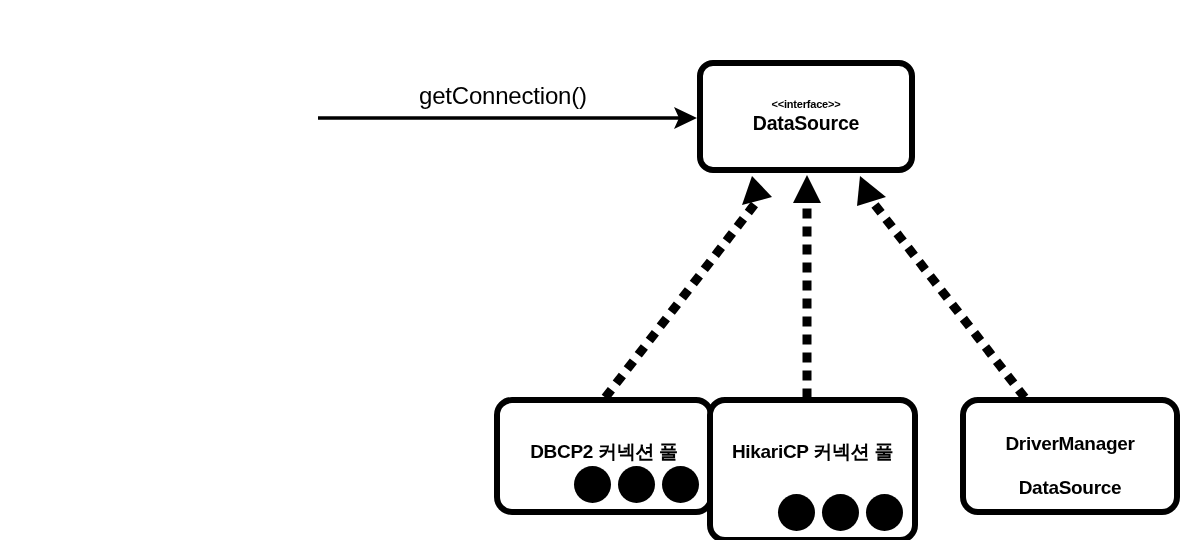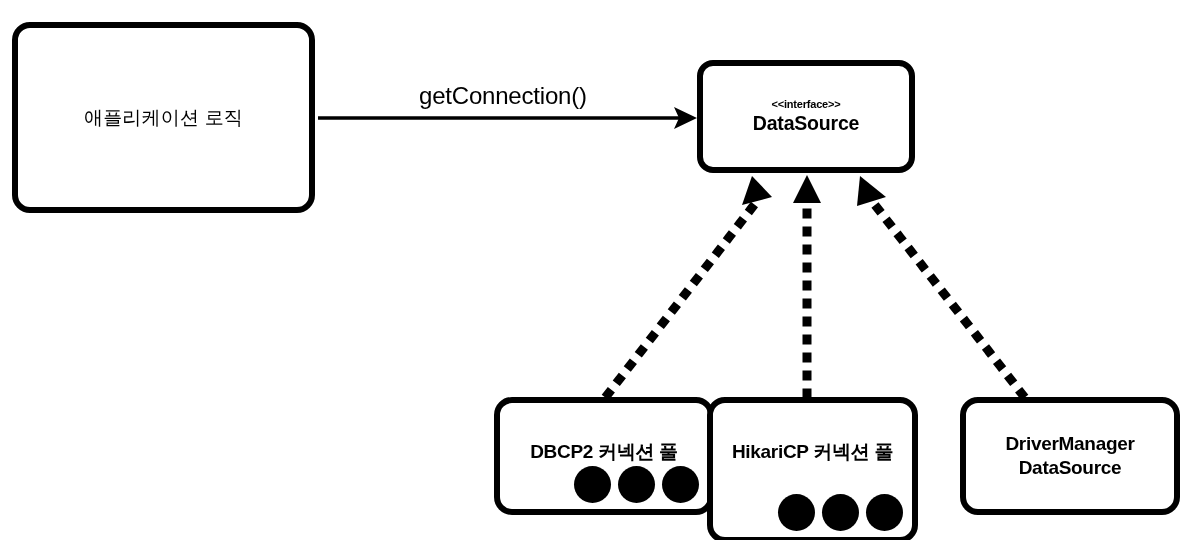--- a/index.html
+++ b/index.html
@@ -90,20 +90,21 @@
   }
   .pool-title {
     font-size: 19px;
     font-weight: 700;
     letter-spacing: -0.3px;
     line-height: 1.2;
     white-space: nowrap;
   }
   #box-drivermanager .pool-title {
     line-height: 1.25;
+    margin-top: 20px;
   }
   .connection-dots {
     position: absolute;
     right: 9px;
     bottom: 6px;
     display: flex;
     gap: 7px;
   }
   .conn-dot {
     width: 37px;
@@ -155,23 +156,20 @@
     </g>
 
     <g>
       <line x1="1022" y1="394" x2="868" y2="196" stroke="#000000" stroke-width="9" stroke-linecap="square" stroke-dasharray="1 17"></line>
       <polygon points="860,176 857,206 886,197" fill="#000000"></polygon>
     </g>
   </svg>
 
   <div class="edge-label" id="label-getconnection">getConnection()</div>
 
-  <div class="node-box" id="box-app-logic">
-    <div class="node-label">애플리케이션 로직</div>
-  </div>
 
   <div class="node-box" id="box-datasource">
     <div class="stereotype-label">&lt;&lt;interface&gt;&gt;</div>
     <div class="node-title">DataSource</div>
   </div>
 
   <div class="node-box pool-box" id="box-dbcp2">
     <div class="pool-title">DBCP2 커넥션 풀</div>
     <div class="connection-dots">
       <span class="conn-dot"></span>

